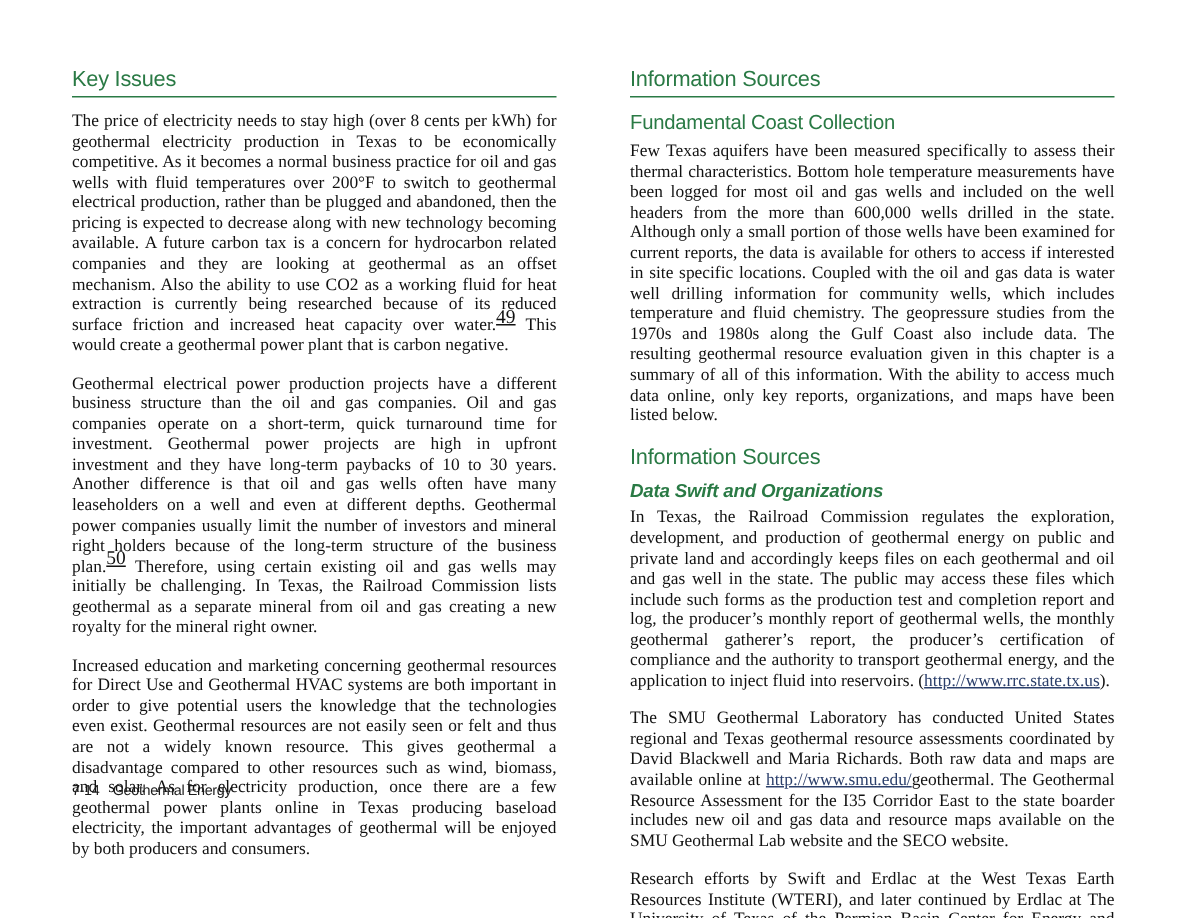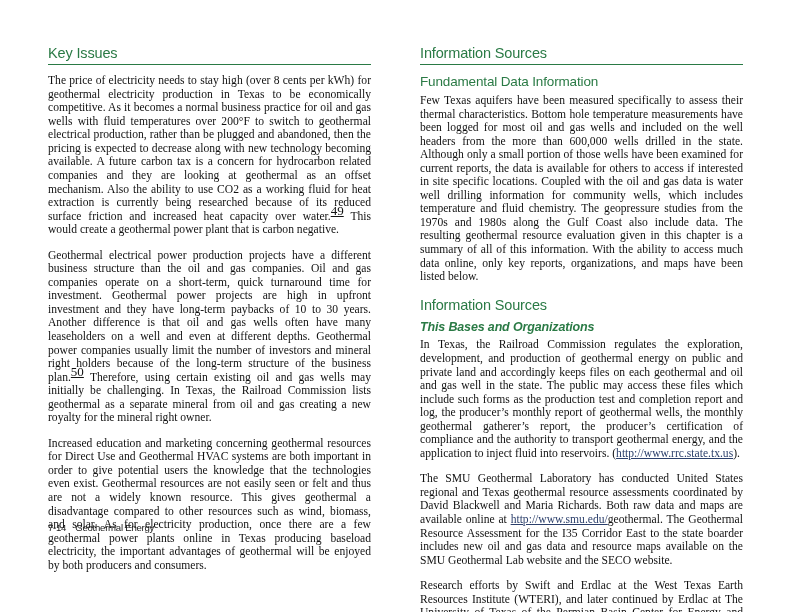--- a/index.html
+++ b/index.html
@@ -128,27 +128,27 @@
 
       <p class="body">Increased education and marketing concerning geothermal resources for Direct Use and Geothermal HVAC systems are both important in order to give potential users the knowledge that the technologies even exist. Geothermal resources are not easily seen or felt and thus are not a widely known resource. This gives geothermal a disadvantage compared to other resources such as wind, biomass, and solar. As for electricity production, once there are a few geothermal power plants online in Texas producing baseload electricity, the important advantages of geothermal will be enjoyed by both producers and consumers.</p>
 
     </div>
 
     <div class="col">
 
       <h1 class="section-head">Information Sources</h1>
       <hr class="rule">
 
-      <h2 class="sub-head">Fundamental Data Information</h2>
+      <h2 class="sub-head">Fundamental Coast Collection</h2>
 
       <p class="body">Few Texas aquifers have been measured specifically to assess their thermal characteristics. Bottom hole temperature measurements have been logged for most oil and gas wells and included on the well headers from the more than 600,000 wells drilled in the state. Although only a small portion of those wells have been examined for current reports, the data is available for others to access if interested in site specific locations. Coupled with the oil and gas data is water well drilling information for community wells, which includes temperature and fluid chemistry. The geopressure studies from the 1970s and 1980s along the Gulf Coast also include data. The resulting geothermal resource evaluation given in this chapter is a summary of all of this information. With the ability to access much data online, only key reports, organizations, and maps have been listed below.</p>
 
       <h1 class="section-head spacer-head">Information Sources</h1>
 
-      <h2 class="sub-head italic">This Bases and Organizations</h2>
+      <h2 class="sub-head italic">Data Swift and Organizations</h2>
 
       <p class="body"><span>In Texas, the Railroad Commission regulates the exploration, development, and production of geothermal energy on public and private land and accordingly keeps files on each geothermal and oil and gas well in the state. The public may access these files which include such forms as the production test and completion report and log, the producer’s monthly report of geothermal wells, the monthly geothermal gatherer’s report, the producer’s certification of compliance and the authority to transport geothermal energy, and the application to inject fluid into reservoirs. (</span><a class="link" href="#">http://www.rrc.state.tx.us</a><span>).</span></p>
 
       <p class="body"><span>The SMU Geothermal Laboratory has conducted United States regional and Texas geothermal resource assessments coordinated by David Blackwell and Maria Richards. Both raw data and maps are available online at </span><a class="link" href="#">http://www.smu.edu/</a><span>geothermal. The Geothermal Resource Assessment for the I35 Corridor East to the state boarder includes new oil and gas data and resource maps available on the SMU Geothermal Lab website and the SECO website.</span></p>
 
       <p class="body">Research efforts by Swift and Erdlac at the West Texas Earth Resources Institute (WTERI), and later continued by Erdlac at The University of Texas of the Permian Basin Center for Energy and Economic Diversification (UTPB-CEED), produced a 5,000+ well database of over 8,000 temperature-depth points from oil and gas well log headers for the Delaware Basin, the northern part of the Val Verde Basin,</p>
 
     </div>
 
   </div>

